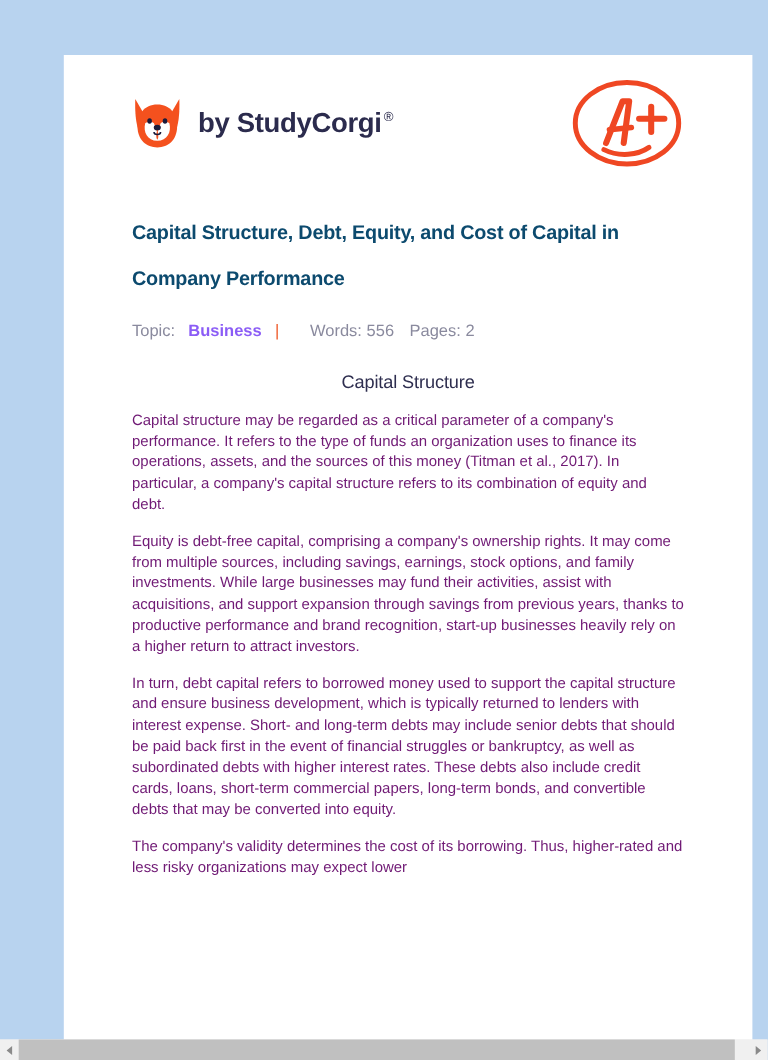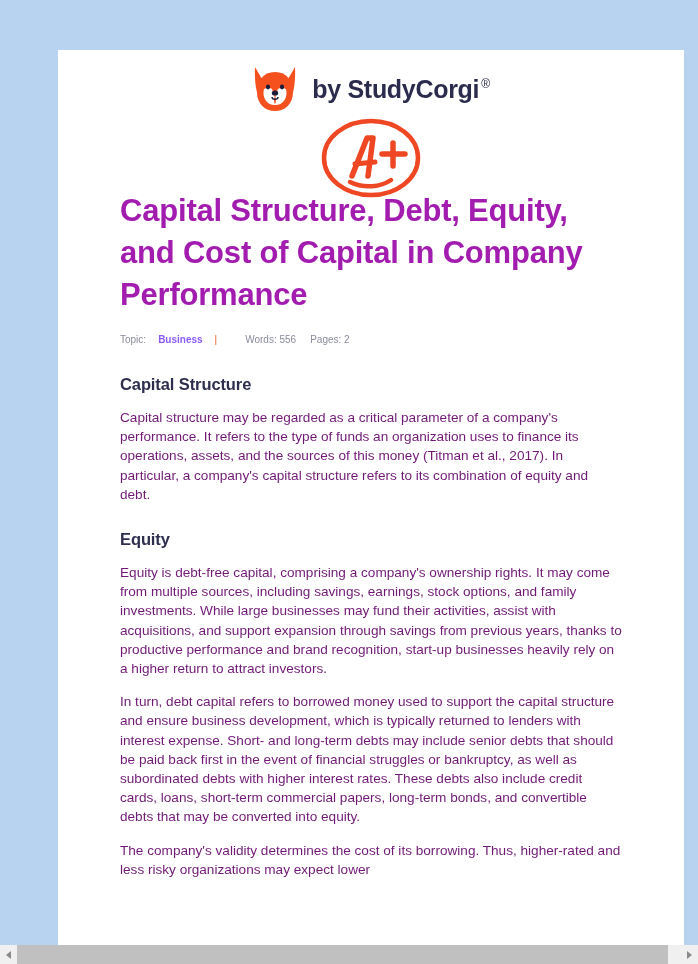--- a/index.html
+++ b/index.html
@@ -34,21 +34,20 @@
     padding: 0 62px;
   }
 
   
   .brand-row {
     display: flex;
     align-items: center;
     justify-content: space-between;
     height: 110px;
     padding-top: 14px;
-    flex-direction: column;
   }
 
   .brand-left {
     display: flex;
     align-items: center;
     gap: 14px;
   }
 
   .corgi-icon { width: 46px; height: 50px; display: block; flex: 0 0 auto; }
 
@@ -65,32 +64,32 @@
     font-size: 12px;
     vertical-align: super;
     font-weight: normal;
     margin-left: 2px;
   }
 
   .aplus-badge { width: 104px; height: 88px; display: block; }
 
   
   .doc-title {
-    font-size: 31px;
+    font-size: 18px;
     line-height: 42px;
     font-weight: bold;
-    color: #a21caf;
+    color: #0c4a6e;
     margin: 30px 0 0 0;
     letter-spacing: -0.2px;
   }
 
   
   .meta {
     margin-top: 18px;
-    font-size: 10px;
+    font-size: 15px;
     color: #8a8a9e;
     display: flex;
     align-items: center;
     gap: 0;
     white-space: nowrap;
   }
   .meta .label { color: #8a8a9e; }
   .meta .topic-value {
     color: #8b5cf6;
     font-weight: bold;
@@ -99,24 +98,25 @@
   .meta .sep {
     color: #ef5a2a;
     margin: 0 12px;
   }
   .meta .words { margin-left: 16px; }
   .meta .pages { margin-left: 14px; }
 
   
   .section-heading {
     font-size: 16.5px;
-    font-weight: bold;
+    font-weight: normal;
     color: #2e2e4f;
     margin: 26px 0 0 0;
     letter-spacing: -0.1px;
+    text-align: center;
   }
   .section-heading.first { margin-top: 30px; }
 
   .body-p {
     font-size: 13.6px;
     line-height: 19.2px;
     color: #701a75;
     margin: 14px 0 0 0;
     text-align: left;
   }
@@ -208,21 +208,20 @@
       <div class="meta">
         <span class="label">Topic:</span><span class="topic-value">Business</span>
         <span class="sep">|</span>
         <span class="words">Words:</span>&nbsp;<span>556</span>
         <span class="pages">Pages:</span>&nbsp;<span>2</span>
       </div>
 
       <h2 class="section-heading first">Capital Structure</h2>
       <p class="body-p">Capital structure may be regarded as a critical parameter of a company's performance. It refers to the type of funds an organization uses to finance its operations, assets, and the sources of this money (Titman et al., 2017). In particular, a company's capital structure refers to its combination of equity and debt.</p>
 
-      <h2 class="section-heading">Equity</h2>
       <p class="body-p">Equity is debt-free capital, comprising a company's ownership rights. It may come from multiple sources, including savings, earnings, stock options, and family investments. While large businesses may fund their activities, assist with acquisitions, and support expansion through savings from previous years, thanks to productive performance and brand recognition, start-up businesses heavily rely on a higher return to attract investors.</p>
 
       <p class="body-p">In turn, debt capital refers to borrowed money used to support the capital structure and ensure business development, which is typically returned to lenders with interest expense. Short- and long-term debts may include senior debts that should be paid back first in the event of financial struggles or bankruptcy, as well as subordinated debts with higher interest rates. These debts also include credit cards, loans, short-term commercial papers, long-term bonds, and convertible debts that may be converted into equity.</p>
 
       <p class="body-p">The company's validity determines the cost of its borrowing. Thus, higher-rated and less risky organizations may expect lower</p>
 
     </div>
   </div>
 
   <div id="hscroll">

